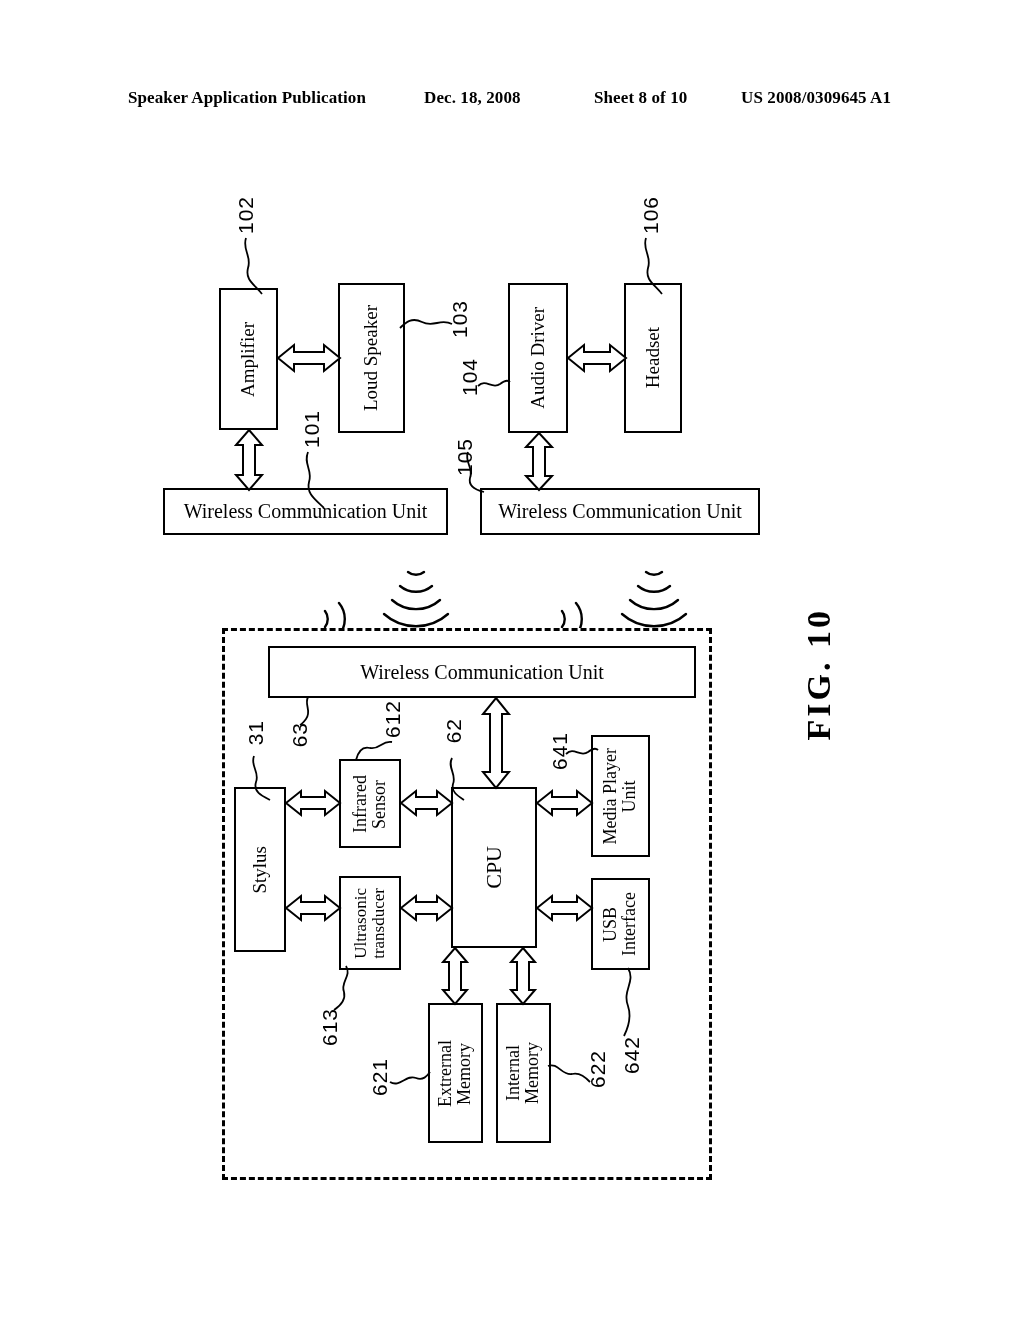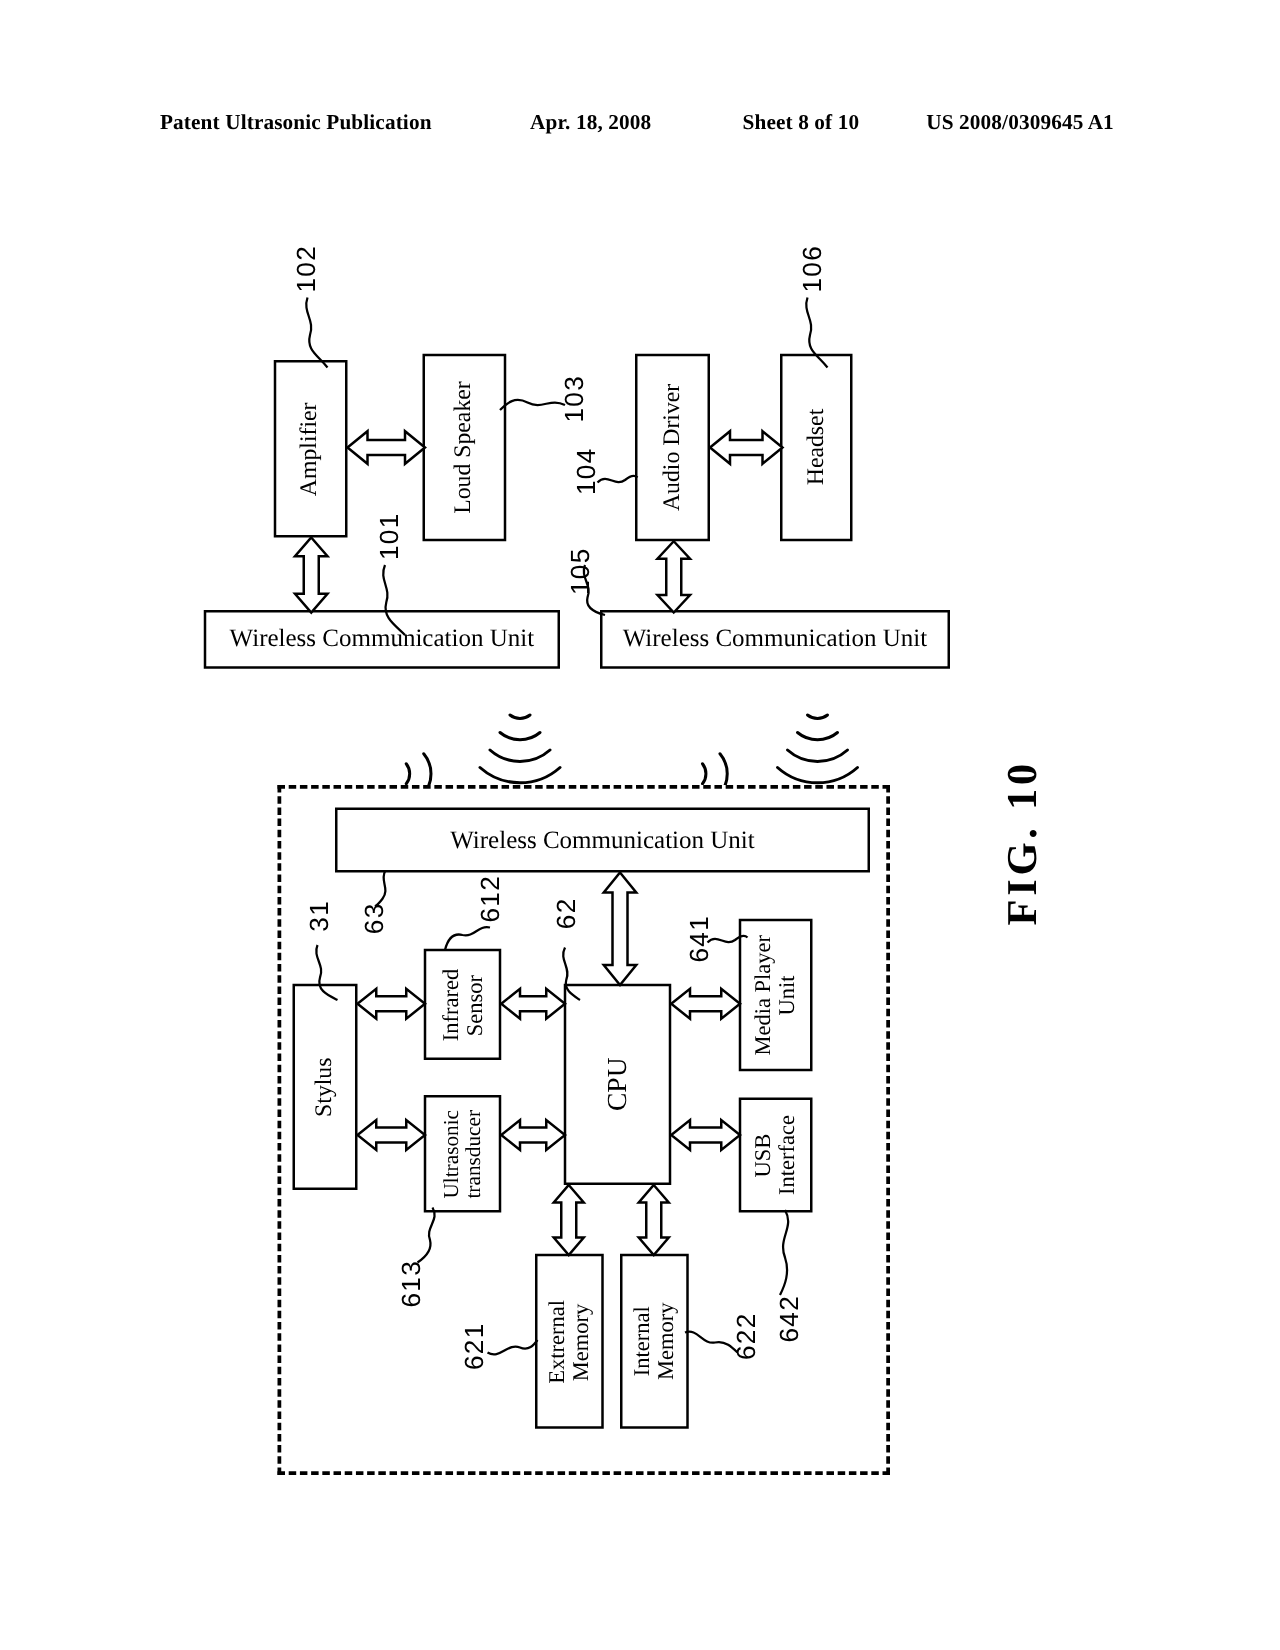--- a/index.html
+++ b/index.html
@@ -110,22 +110,22 @@
     white-space: nowrap;
   }
 
   
   .waves { position: absolute; }
 </style>
 </head>
 <body>
 
 <div id="page-header">
-  <span class="hdr hdr-pub">Patent Ultrasonic Publication</span>
-  <span class="hdr hdr-date">Apr. 18, 2008</span>
+  <span class="hdr hdr-pub">Speaker Application Publication</span>
+  <span class="hdr hdr-date">Dec. 18, 2008</span>
   <span class="hdr hdr-sheet">Sheet 8 of 10</span>
   <span class="hdr hdr-num">US 2008/0309645 A1</span>
 </div>
 
 <div id="fig-caption">FIG. 10</div>
 
 <div id="device-enclosure"></div>
 
 <div class="dbox" style="left:219px; top:288px; width:59px; height:142px;">
   <span class="vlabel">Amplifier</span>

